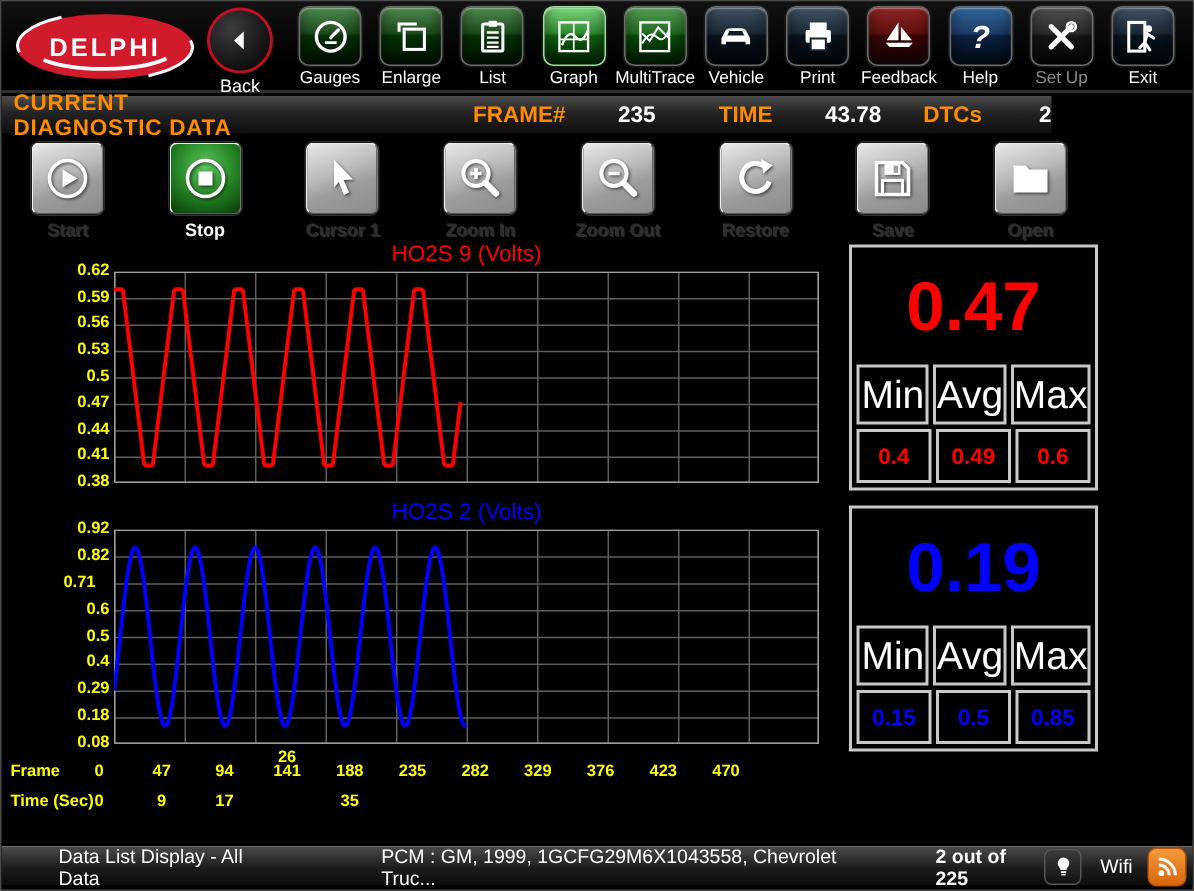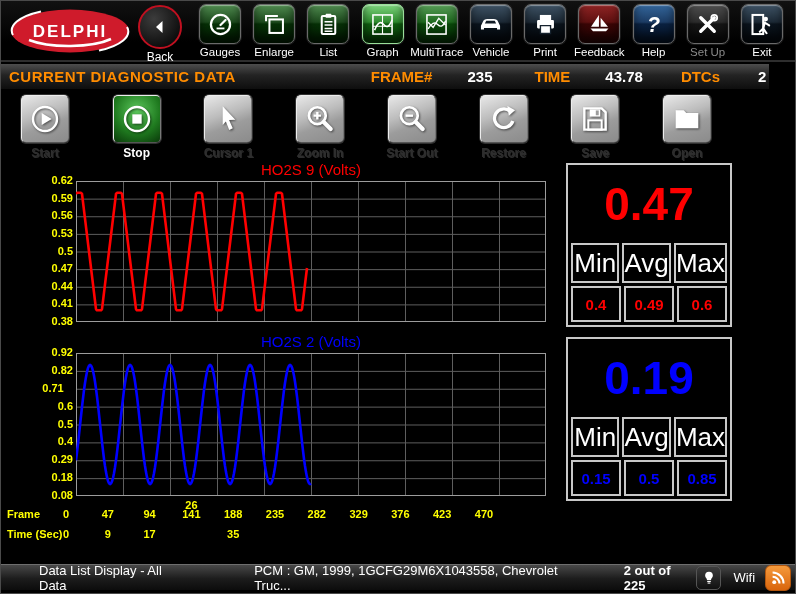--- a/index.html
+++ b/index.html
@@ -19,27 +19,27 @@
   .tlabel.dim{color:#8a8a8a;}
   .bg-gauges,.bg-list,.bg-enlarge{background:linear-gradient(180deg,#4f8a4f,#1d4a1d 45%,#063006 50%,#021c02);}
   .bg-graph{background:linear-gradient(180deg,#7cd47c,#2e8b2e 45%,#0f5c0f 50%,#063c06);border-color:#9adf9a;}
   .bg-multitrace{background:linear-gradient(180deg,#569b56,#1f6b1f 45%,#0a4a0a 50%,#042d04);}
   .bg-vehicle,.bg-print,.bg-exit{background:linear-gradient(180deg,#3e5264,#1c2935 45%,#0a131c 50%,#04080d);}
   .bg-feedback{background:linear-gradient(180deg,#8f2424,#5e1010 45%,#3a0505 50%,#240303);}
   .bg-help{background:linear-gradient(180deg,#33659a,#1c3c64 45%,#0a2140 50%,#041021);}
   .bg-setup{background:linear-gradient(180deg,#4e4e4e,#2c2c2c 45%,#151515 50%,#0a0a0a);}
 
   
-  .header{position:absolute;left:0;top:63px;width:768px;height:27px;background:linear-gradient(180deg,#4d4d4d,#232323 45%,#0e0e0e);display:flex;align-items:center;border-bottom:2px solid #000;}
+  .header{position:absolute;left:0;top:63px;width:700px;height:27px;background:linear-gradient(180deg,#4d4d4d,#232323 45%,#0e0e0e);display:flex;align-items:center;border-bottom:2px solid #000;}
   .htitle{color:#ff8c00;font-size:15px;font-weight:bold;letter-spacing:.5px;margin-left:8px;}
   .hlabel{color:#ff8c00;font-size:15px;font-weight:bold;}
   .hval{color:#fff;font-size:15px;font-weight:bold;}
   .hl-frame{margin-left:135px;}.hv-frame{margin-left:35px;}
   .hl-time{margin-left:42px;}.hv-time{margin-left:35px;}
-  .hl-dtcs{margin-left:38px;}.hv-dtcs{margin-left:38px;}
+  .hl-dtcs{margin-left:28px;}.hv-dtcs{margin-left:38px;}
 
   
   .gtoolbar{position:absolute;left:0;top:92px;width:796px;height:70px;}
   .gbtn{position:absolute;top:2px;width:64px;display:flex;flex-direction:column;align-items:center;cursor:pointer;}
   .gicon{width:48px;height:48px;border-radius:5px;border:1px solid #ededed;border-bottom-color:#555;border-right-color:#777;background:linear-gradient(160deg,#e8e8e8,#bcbcbc 40%,#9c9c9c 62%,#8b8b8b);box-shadow:0 0 0 1px #303030;display:flex;align-items:center;justify-content:center;}
   .gicon.active-green{background:radial-gradient(circle at 50% 32%,#5cc75c,#1f7a1f 58%,#0a3a0a 100%);}
   .gicon svg{filter:drop-shadow(1px 1px 1px rgba(0,0,0,.55));}
   .glabel{font-size:12px;font-weight:bold;margin-top:3px;color:#2e2e2e;text-shadow:1px 1px 0 rgba(130,130,130,.35);white-space:nowrap;}
   .glabel.on{color:#fff;text-shadow:1px 1px 1px #000;}
 
@@ -250,21 +250,21 @@
         <div class="glabel">Zoom In</div>
       </div>
       <div class="gbtn" style="left: 378.8px;">
         <div class="gicon">
           <svg width="32" height="32" viewBox="0 0 24 24">
             <circle cx="10" cy="9.5" r="6.3" fill="none" stroke="#fff" stroke-width="2"></circle>
             <path d="M7.2 9.5 H12.8" stroke="#fff" stroke-width="1.8"></path>
             <path d="M14.8 14.3 L20 19.5" stroke="#fff" stroke-width="3.2" stroke-linecap="round"></path>
           </svg>
         </div>
-        <div class="glabel">Start Out</div>
+        <div class="glabel">Zoom Out</div>
       </div>
       <div class="gbtn" style="left: 470.5px;">
         <div class="gicon">
           <svg width="32" height="32" viewBox="0 0 24 24">
             <path d="M18.6 13.5 A7 7 0 1 1 16.5 6.2" fill="none" stroke="#fff" stroke-width="2.5"></path>
             <path d="M14.5 2.2 L20.3 5.4 L15.6 9.6 Z" fill="#fff"></path>
           </svg>
         </div>
         <div class="glabel">Restore</div>
       </div>

